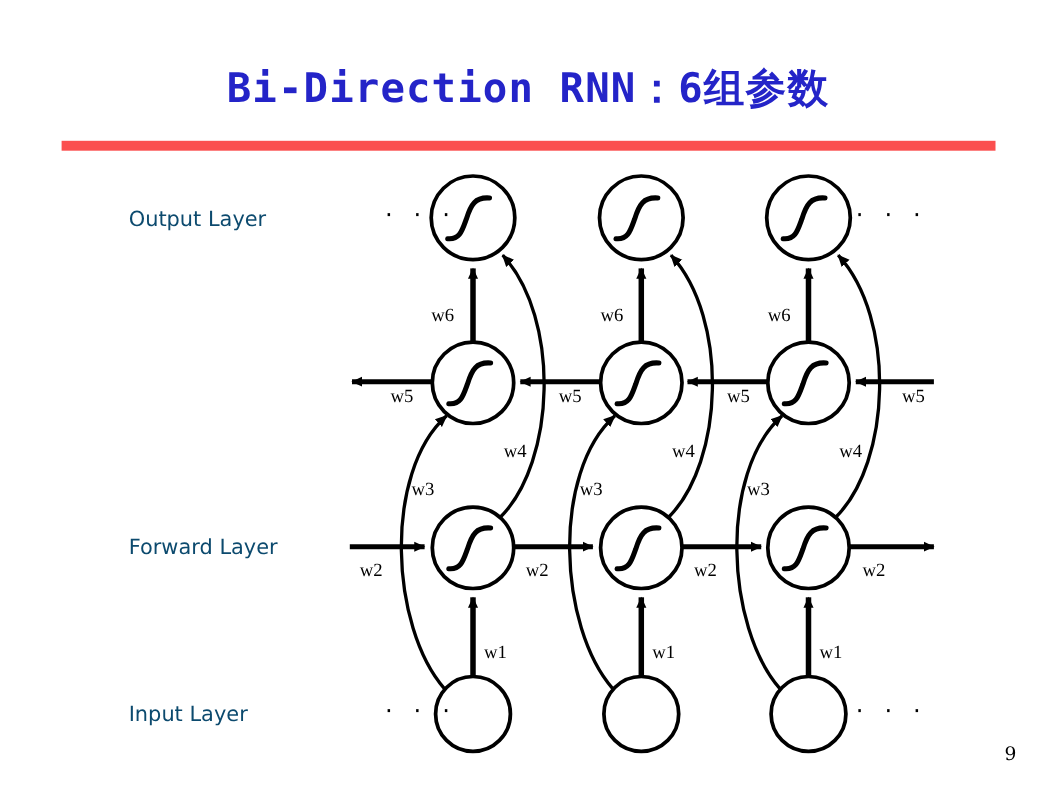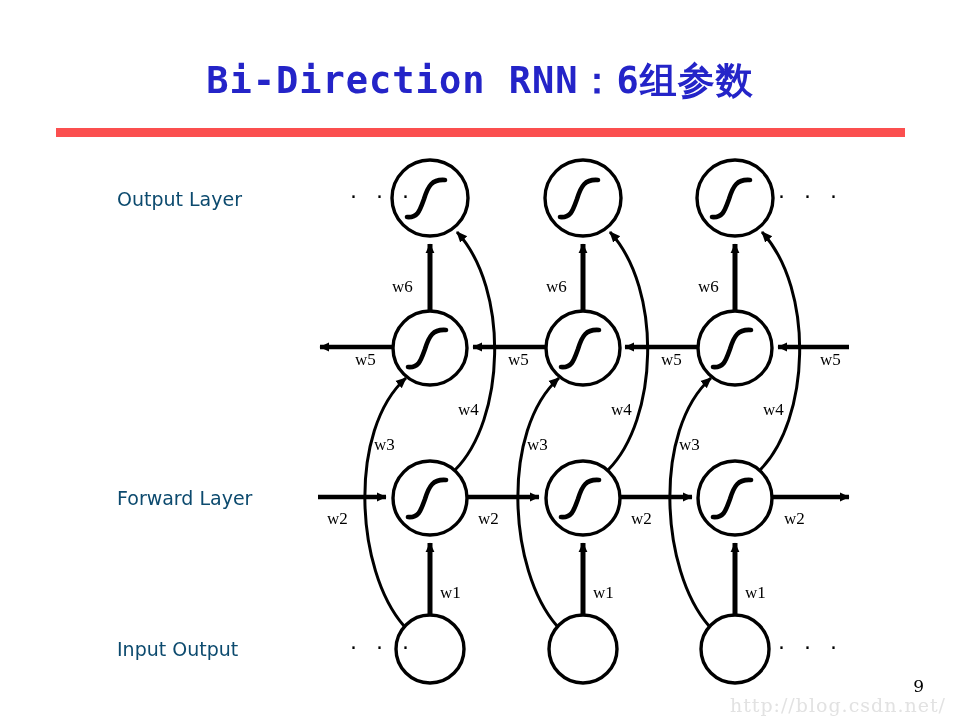--- a/index.html
+++ b/index.html
@@ -185,21 +185,21 @@
 
     <g>
       <circle cx="430" cy="649" r="34" fill="#ffffff" stroke="#000" stroke-width="3.4"></circle>
       <circle cx="583" cy="649" r="34" fill="#ffffff" stroke="#000" stroke-width="3.4"></circle>
       <circle cx="735" cy="649" r="34" fill="#ffffff" stroke="#000" stroke-width="3.4"></circle>
     </g>
   </svg>
 
   <div class="layer-label" style="left:117px; top:188px;">Output Layer</div>
   <div class="layer-label" style="left:117px; top:487px;">Forward Layer</div>
-  <div class="layer-label" style="left:117px; top:638px;">Input Output</div>
+  <div class="layer-label" style="left:117px; top:638px;">Input Layer</div>
 
   <div class="ellipsis" style="left:350px; top:184px;">· · ·</div>
   <div class="ellipsis" style="left:778px; top:184px;">· · ·</div>
   <div class="ellipsis" style="left:350px; top:635px;">· · ·</div>
   <div class="ellipsis" style="left:778px; top:635px;">· · ·</div>
 
   <div class="wlabel" style="left:440px; top:583px;">w1</div>
   <div class="wlabel" style="left:593px; top:583px;">w1</div>
   <div class="wlabel" style="left:745px; top:583px;">w1</div>
 
@@ -219,15 +219,14 @@
   <div class="wlabel" style="left:355px; top:350px;">w5</div>
   <div class="wlabel" style="left:508px; top:350px;">w5</div>
   <div class="wlabel" style="left:661px; top:350px;">w5</div>
   <div class="wlabel" style="left:820px; top:350px;">w5</div>
 
   <div class="wlabel" style="left:392px; top:277px;">w6</div>
   <div class="wlabel" style="left:546px; top:277px;">w6</div>
   <div class="wlabel" style="left:698px; top:277px;">w6</div>
 
   <div id="page-number">9</div>
-  <div id="watermark">http://blog.csdn.net/</div>
 
 </div>
 
 </body></html>

